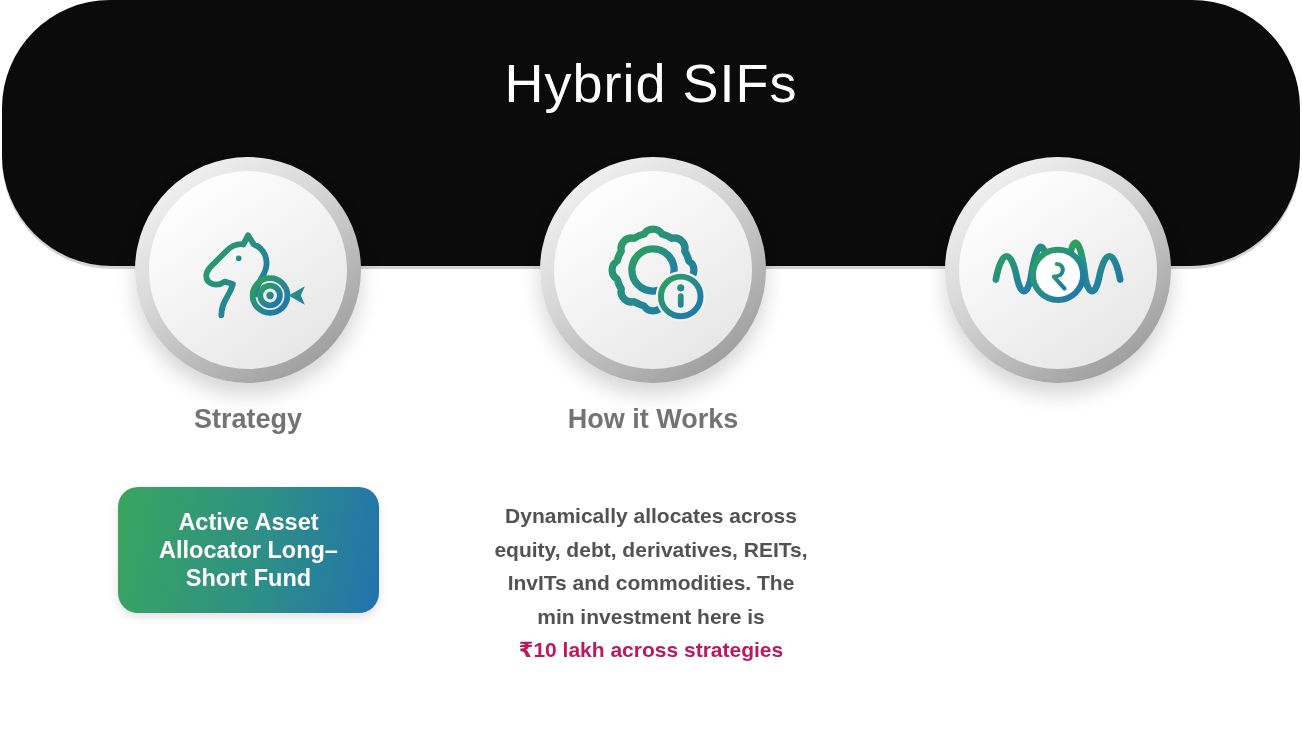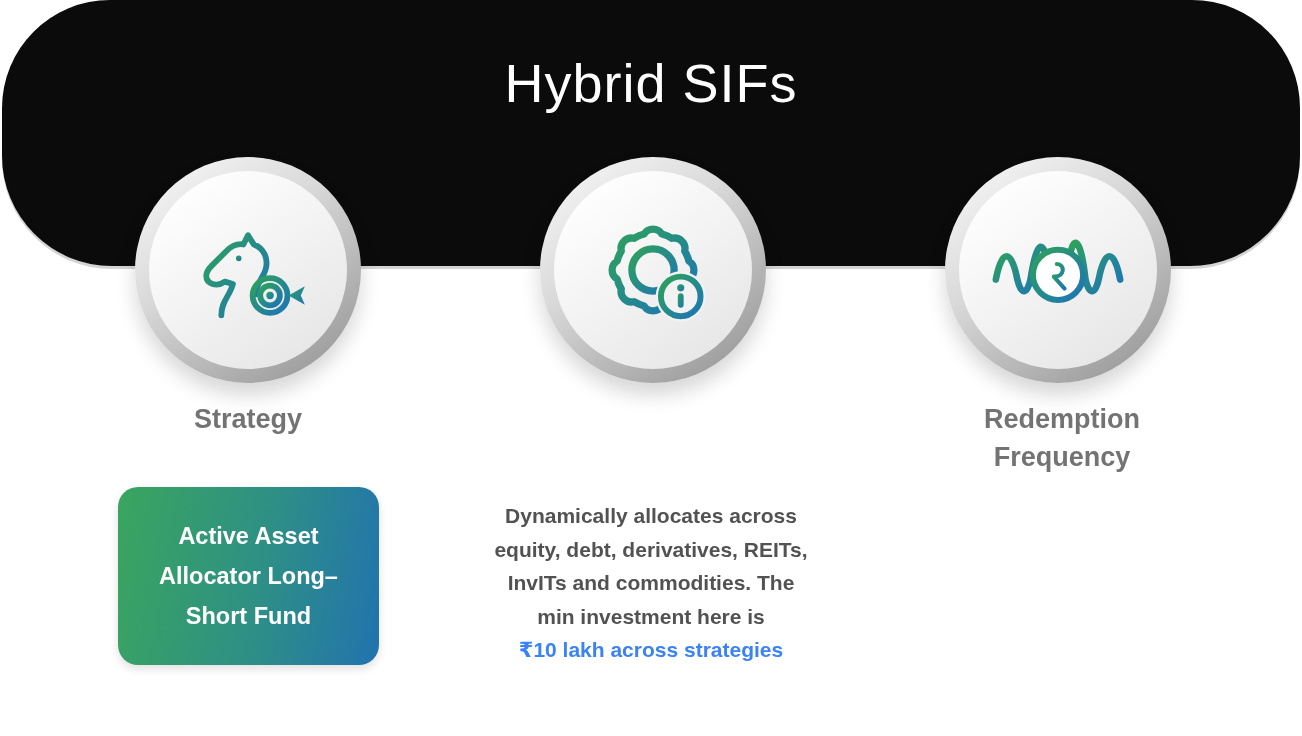--- a/index.html
+++ b/index.html
@@ -33,33 +33,33 @@
   
   .col-header{
     position:absolute;top:400px;text-align:center;
     font-size:27px;font-weight:700;line-height:38px;color:#737373;
   }
   .h1{left:98px;width:300px;}
   .h2{left:503px;width:300px;}
   .h3{left:952px;width:220px;}
   .badge{
     position:absolute;left:118px;top:487px;width:261px;min-height:126px;
-    box-sizing:border-box;padding:29px 18px;border-radius:20px;
+    box-sizing:border-box;padding:12px 18px;border-radius:20px;
     background:linear-gradient(100deg,#3aa55e 0%,#2e8f86 55%,#2173ae 100%);
     display:flex;align-items:center;justify-content:center;text-align:center;
-    font-size:23.5px;font-weight:700;line-height:40px;color:#ffffff;
+    font-size:23.5px;font-weight:700;line-height:28px;color:#ffffff;
     box-shadow:0 4px 10px rgba(0,0,0,0.12);
   }
   .col-body{
     position:absolute;text-align:center;
     font-size:21px;font-weight:600;line-height:33.5px;color:#525252;
   }
   .b2{left:490px;top:499px;width:322px;}
   .b3{left:958px;top:500px;width:208px;}
-  .bold-line{display:block;font-weight:800;color:#3b82f6;}
+  .bold-line{display:block;font-weight:800;color:#be185d;}
   svg{display:block;}
 </style>
 </head>
 <body>
 
 <div class="stage">
 
   <div class="banner"></div>
   <div class="title">Hybrid SIFs</div>
 
@@ -123,21 +123,21 @@
         <g fill="none" stroke="url(#g3)" stroke-width="3.4" stroke-linecap="round" stroke-linejoin="round">
           <path d="M49 41 H63"></path>
           <path d="M49 47.5 H63"></path>
           <path d="M55 41 C62 41 62 52 52.5 51.5 L61.5 61.5"></path>
         </g>
       </svg>
     </div>
   </div>
 
   <div class="col-header h1">Strategy</div>
-  <div class="col-header h3">Redemption Frequency</div>
+  <div class="col-header h2">How it Works</div>
 
   <div class="badge">
     <span>Active Asset Allocator Long–Short Fund</span>
   </div>
 
   <div class="col-body b2">
     <span>Dynamically allocates across equity, debt, derivatives, REITs, InvITs and commodities. The min investment here is</span>
     <span class="bold-line">₹10 lakh across strategies</span>
   </div>
 

